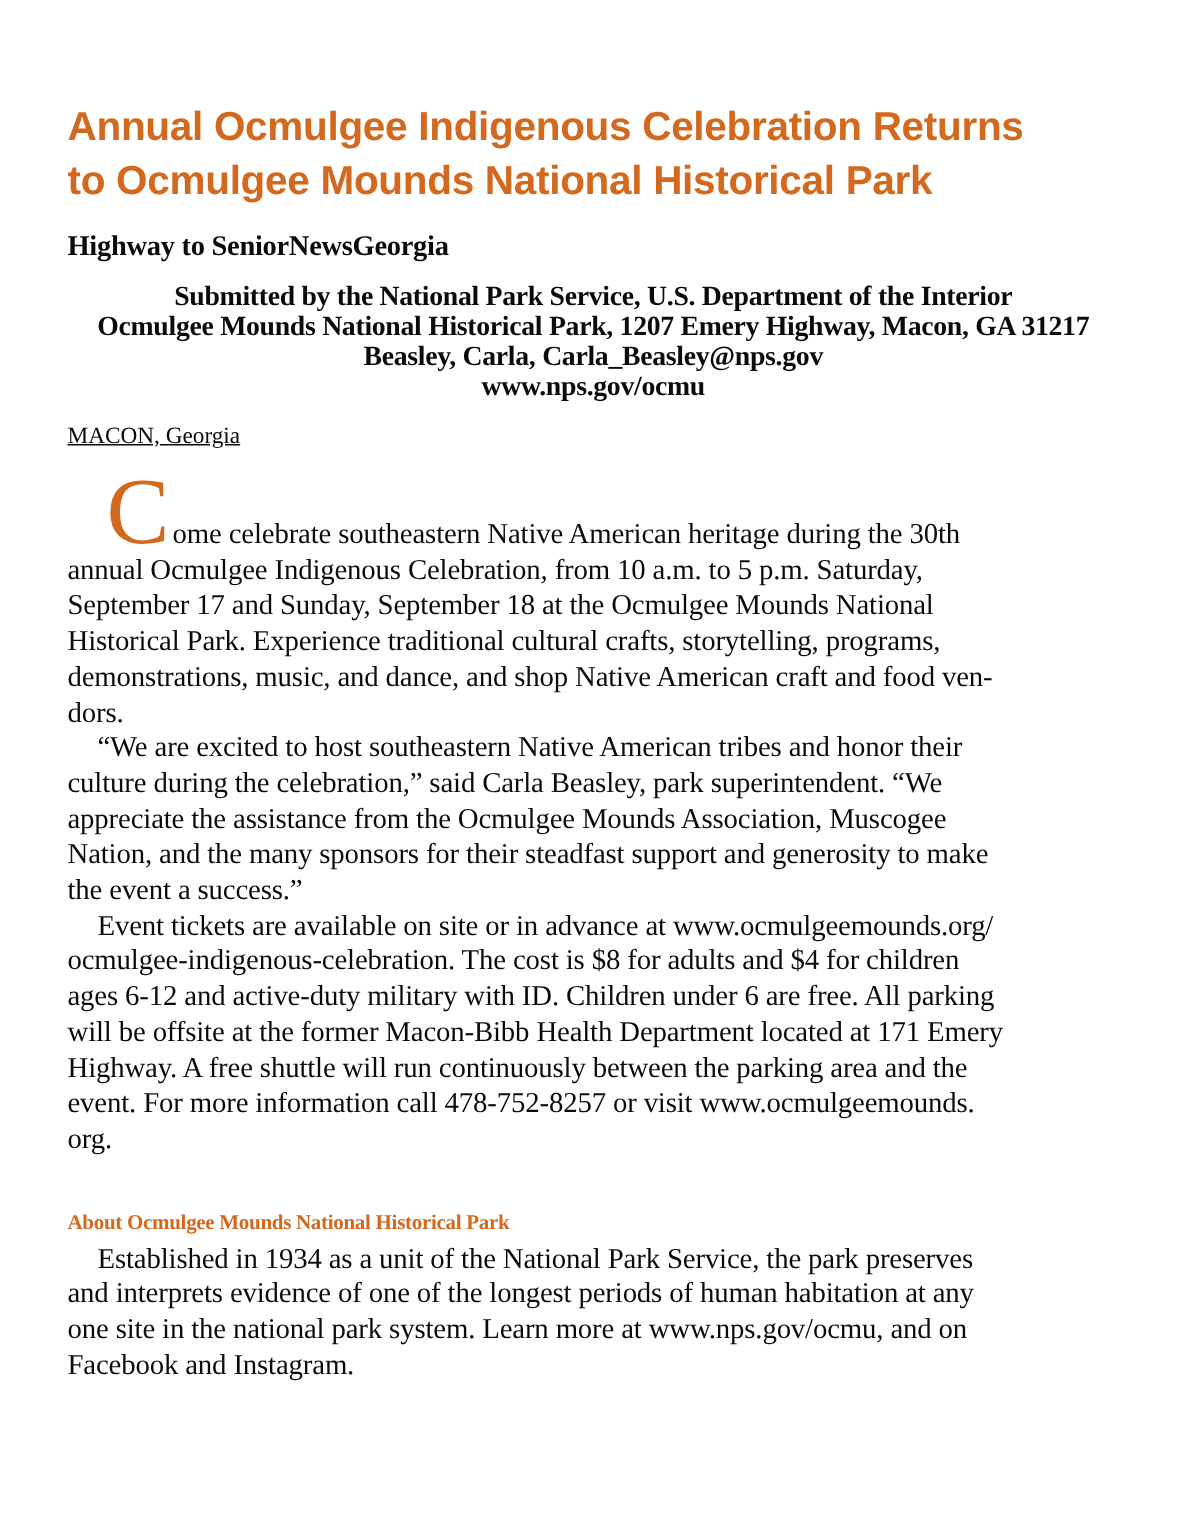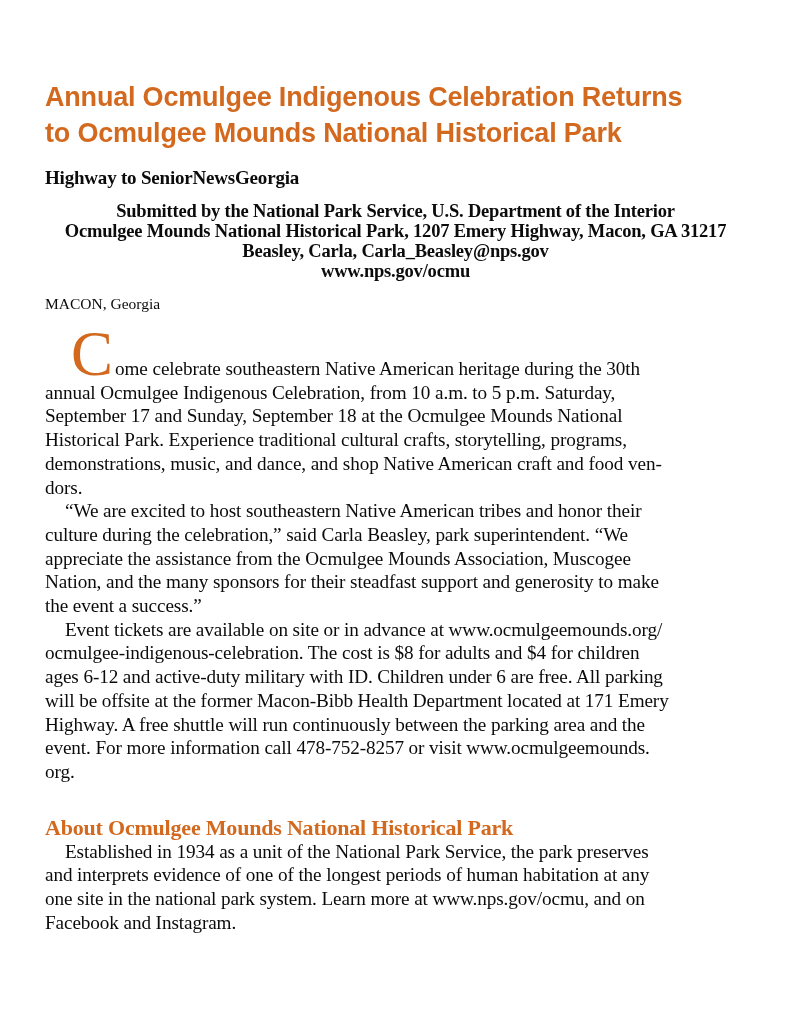--- a/index.html
+++ b/index.html
@@ -4,21 +4,21 @@
 <style>
   :root { --accent: #d2691e; --ink: #0b0b0b; }
   html, body { margin: 0; padding: 0; }
   body {
     width: 791px; height: 1024px;
     background: #ffffff;
     color: var(--ink);
     font-family: "Liberation Serif", serif;
     overflow: hidden;
   }
-  .page { padding: 38px 45px 0 45px; box-sizing: border-box; margin-top: 41px; }
+  .page { padding: 66px 45px 0 45px; box-sizing: border-box; }
 
   .title {
     margin: 0 0 16px 0;
     font-family: "Liberation Sans", sans-serif;
     font-weight: bold;
     font-size: 27px;
     line-height: 36px;
     letter-spacing: -0.2px;
     color: var(--accent);
     white-space: pre-line;
@@ -39,20 +39,21 @@
     font-weight: bold;
     letter-spacing: -0.2px;
     white-space: pre;
     text-align: center;
   }
 
   .dateline {
     margin: 13px 0 0 0;
     font-size: 15.5px;
     line-height: 19px;
+    text-decoration: underline;
   }
 
   .body-para {
     margin: 0;
     font-size: 19.2px;
     line-height: 23.7px;
     letter-spacing: -0.1px;
     white-space: pre;
     text-indent: 20px;
   }
@@ -62,21 +63,21 @@
     font-size: 63px;
     line-height: 0.78;
     font-weight: normal;
     color: var(--accent);
     letter-spacing: 0;
     margin-right: 2px;
   }
 
   .section-heading {
     margin: 32px 0 0 0;
-    font-size: 22px;
+    font-size: 14px;
     line-height: 24px;
     font-weight: bold;
     color: var(--accent);
     letter-spacing: -0.2px;
   }
 </style>
 </head>
 <body>
 
 <div class="page">

